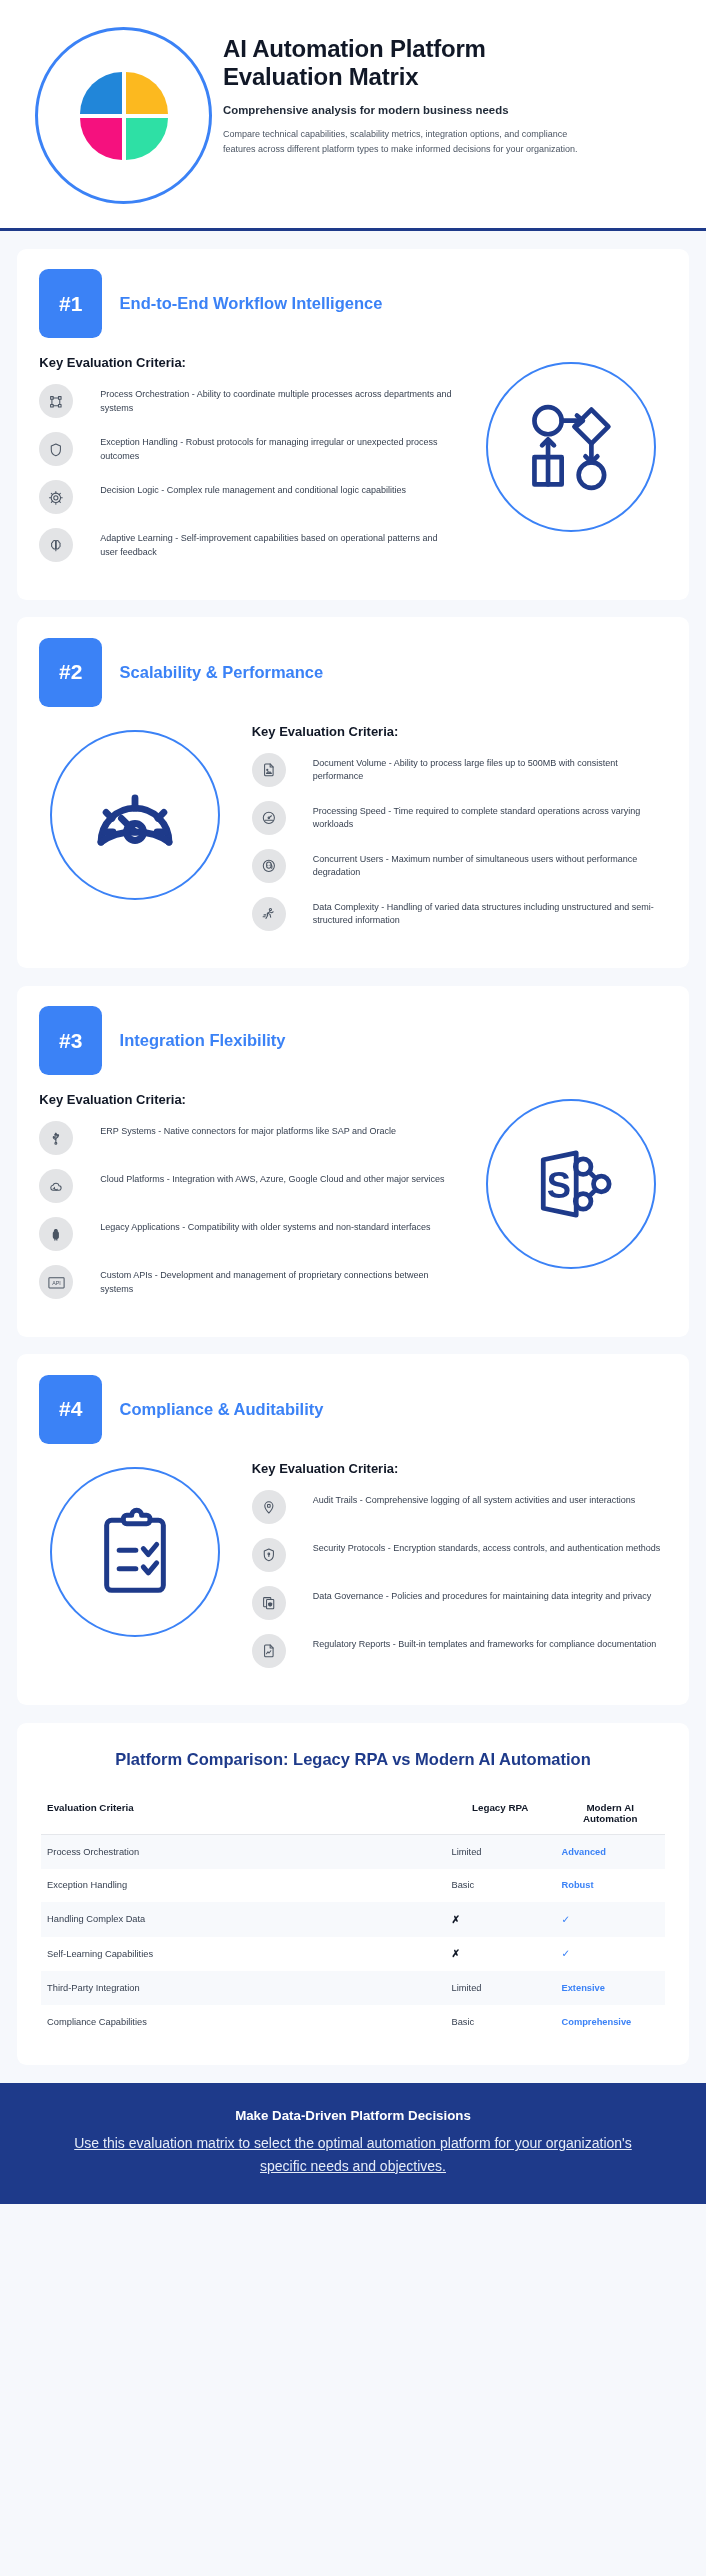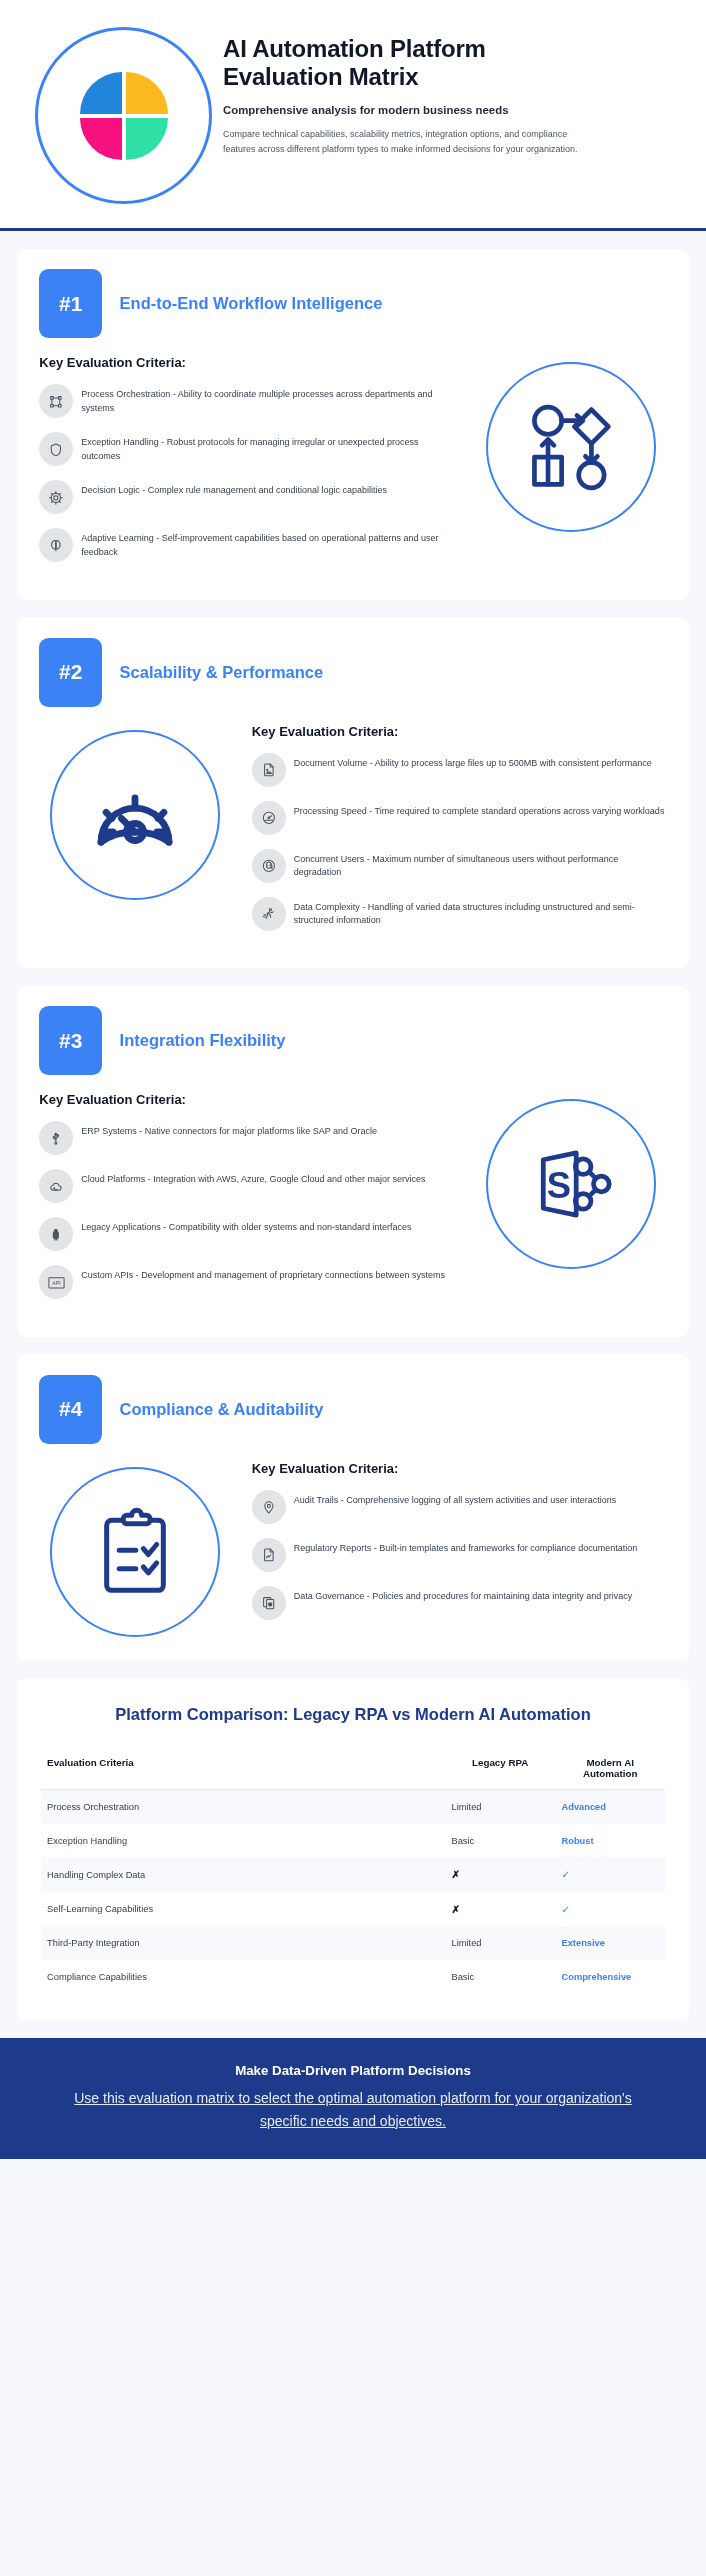--- a/index.html
+++ b/index.html
@@ -136,21 +136,21 @@
 
   .crit-title {
     font-size: 13px;
     font-weight: bold;
     color: #111827;
     margin-bottom: 14px;
   }
   .crit-item {
     display: flex;
     align-items: flex-start;
-    gap: 8px;
+    gap: 27px;
     margin-bottom: 14px;
   }
   .crit-icon {
     flex: 0 0 auto;
     width: 34px;
     height: 34px;
     border-radius: 50%;
     background: #e3e4e6;
     display: flex;
     align-items: center;
@@ -486,39 +486,51 @@
                       <rect x="10" y="8.5" width="4" height="4" rx=".5"></rect>
                     </g>
                   </svg>
                 </div>
                 <div class="crit-text">Audit Trails - Comprehensive logging of all system activities and user interactions</div>
               </div>
               <div class="crit-item">
                 <div class="crit-icon">
                   <svg width="15.7" height="15.7" viewBox="0 0 24 24">
                     <g stroke="currentColor" fill="none" stroke-width="1.6" stroke-linecap="round" stroke-linejoin="round">
+                      <path d="M12 3l7 3v6c0 5-3.2 8-7 9-3.8-1-7-4-7-9V6z"></path>
+                      <circle cx="12" cy="10.6" r="1.3"></circle>
+                      <path d="M12 11.9v2.6"></path>
+                    </g>
+                  </svg>
+                </div>
+                <div class="crit-text">Security Protocols - Encryption standards, access controls, and authentication methods</div>
+              </div>
+              <div class="crit-item">
+                <div class="crit-icon">
+                  <svg width="15.7" height="15.7" viewBox="0 0 24 24">
+                    <g stroke="currentColor" fill="none" stroke-width="1.6" stroke-linecap="round" stroke-linejoin="round">
+                      <rect x="4" y="4" width="11" height="14" rx="1"></rect>
+                      <rect x="8.5" y="7" width="11" height="14" rx="1" fill="#e3e4e6"></rect>
+                    </g>
+                    <path d="M14 11l3.2 1.3v2.1c0 1.7-1.3 2.8-3.2 3.4-1.9-.6-3.2-1.7-3.2-3.4v-2.1z" fill="currentColor"></path>
+                  </svg>
+                </div>
+                <div class="crit-text">Data Governance - Policies and procedures for maintaining data integrity and privacy</div>
+              </div>
+              <div class="crit-item">
+                <div class="crit-icon">
+                  <svg width="15.7" height="15.7" viewBox="0 0 24 24">
+                    <g stroke="currentColor" fill="none" stroke-width="1.6" stroke-linecap="round" stroke-linejoin="round">
                       <path d="M14 3H7a1.5 1.5 0 0 0-1.5 1.5v15A1.5 1.5 0 0 0 7 21h10a1.5 1.5 0 0 0 1.5-1.5V7.5z"></path>
                       <path d="M14 3v4.5h4.5"></path>
                       <path d="M8.4 16.4l2.2-2.8 1.8 1.7 2.6-3.4"></path>
                     </g>
                   </svg>
                 </div>
                 <div class="crit-text">Regulatory Reports - Built-in templates and frameworks for compliance documentation</div>
-              </div>
-              <div class="crit-item">
-                <div class="crit-icon">
-                  <svg width="15.7" height="15.7" viewBox="0 0 24 24">
-                    <g stroke="currentColor" fill="none" stroke-width="1.6" stroke-linecap="round" stroke-linejoin="round">
-                      <rect x="4" y="4" width="11" height="14" rx="1"></rect>
-                      <rect x="8.5" y="7" width="11" height="14" rx="1" fill="#e3e4e6"></rect>
-                    </g>
-                    <path d="M14 11l3.2 1.3v2.1c0 1.7-1.3 2.8-3.2 3.4-1.9-.6-3.2-1.7-3.2-3.4v-2.1z" fill="currentColor"></path>
-                  </svg>
-                </div>
-                <div class="crit-text">Data Governance - Policies and procedures for maintaining data integrity and privacy</div>
               </div>
             </div>
             <div class="art-col">
               <div class="art-circle">
                 <svg width="100" height="100" viewBox="0 0 120 120">
                   <g stroke="#1e3a8a" fill="none" stroke-width="6" stroke-linecap="round" stroke-linejoin="round">
       <rect x="26" y="22" width="68" height="84" rx="6"></rect>
       <path d="M46 22v-2a4 4 0 0 1 4-4h6a6 6 0 0 1 12 0h6a4 4 0 0 1 4 4v2a4 4 0 0 1-4 4H50a4 4 0 0 1-4-4z" fill="#fff"></path>
       <path d="M41 58h20M41 80h20"></path>
       <path d="M70 56l6 7 10-12M70 78l6 7 10-12"></path>

